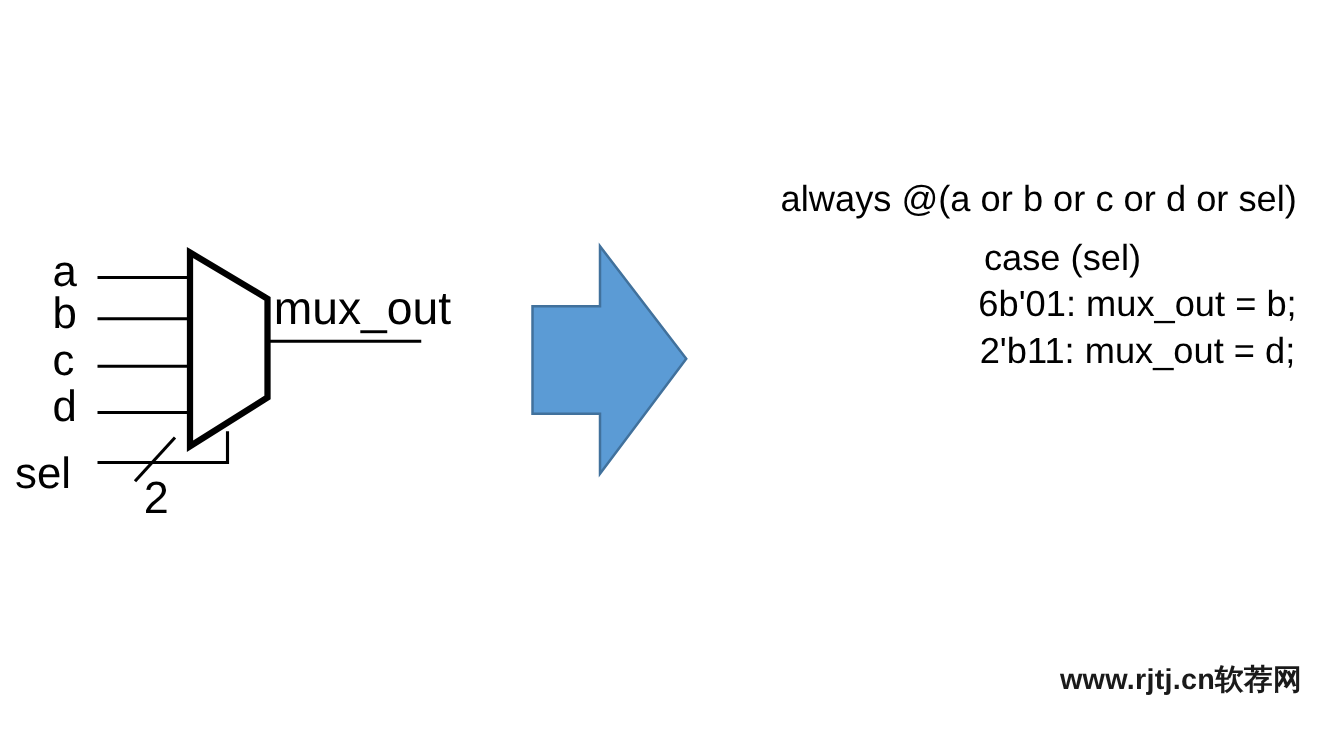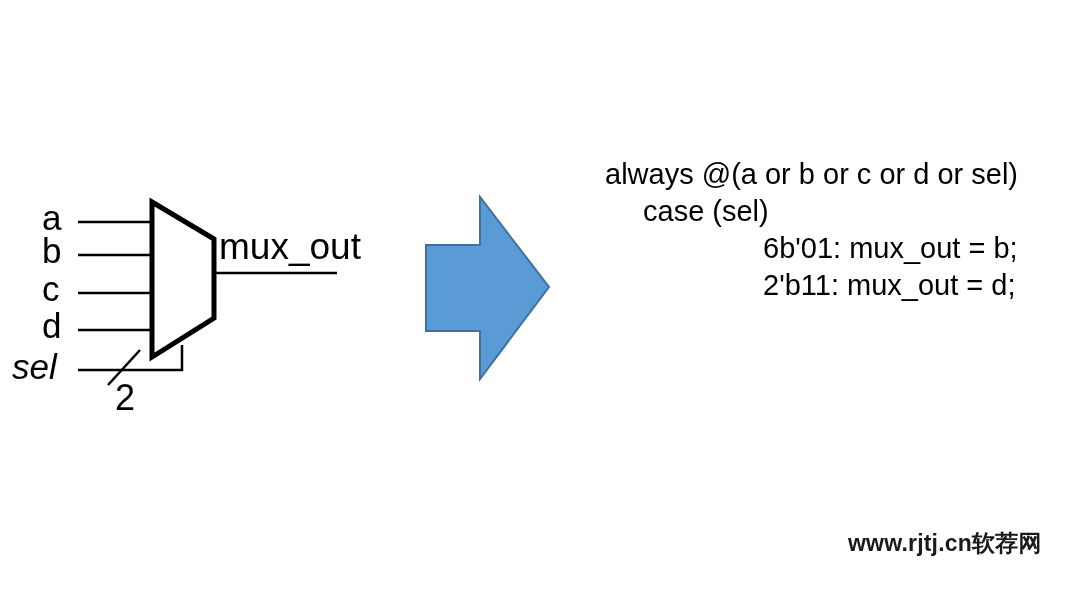--- a/index.html
+++ b/index.html
@@ -38,52 +38,53 @@
     font-size: 35px;
     line-height: 1;
     font-family: "Liberation Sans", sans-serif;
     color: #000000;
     white-space: nowrap;
   }
   #label-a { left: 42px; top: 200px; }
   #label-b { left: 42px; top: 233px; }
   #label-c { left: 42px; top: 271px; }
   #label-d { left: 42px; top: 308px; }
-  #label-sel { left: 12px; top: 349px; font-style: italic; }
+  #label-sel { left: 12px; top: 361px; }
   #label-width { left: 115px; top: 380px; font-size: 36px; }
   #label-mux-out {
     left: 219px;
     top: 228px;
     font-size: 37px;
   }
 
   
   #arrow-svg {
     position: absolute;
     left: 418px;
     top: 188px;
   }
 
   
   #code-block {
     position: absolute;
     left: 605px;
-    top: 156px;
+    top: 142px;
     width: 452px;
+    text-align: center;
   }
   .code-line {
     font-family: "Liberation Sans", sans-serif;
     font-size: 29px;
     line-height: 37px;
     white-space: pre;
     color: #000000;
   }
   .ind-0 { padding-left: 0px; }
   .ind-1 { padding-left: 16px; }
-  .ind-2 { padding-left: 38px; }
+  .ind-2 { padding-left: 38px; margin-top: 10px; }
   .ind-3 { padding-left: 158px; }
 
   
   #watermark {
     position: absolute;
     left: 828px;
     top: 528px;
     font-family: "Liberation Sans", sans-serif;
     font-size: 23px;
     font-weight: bold;

